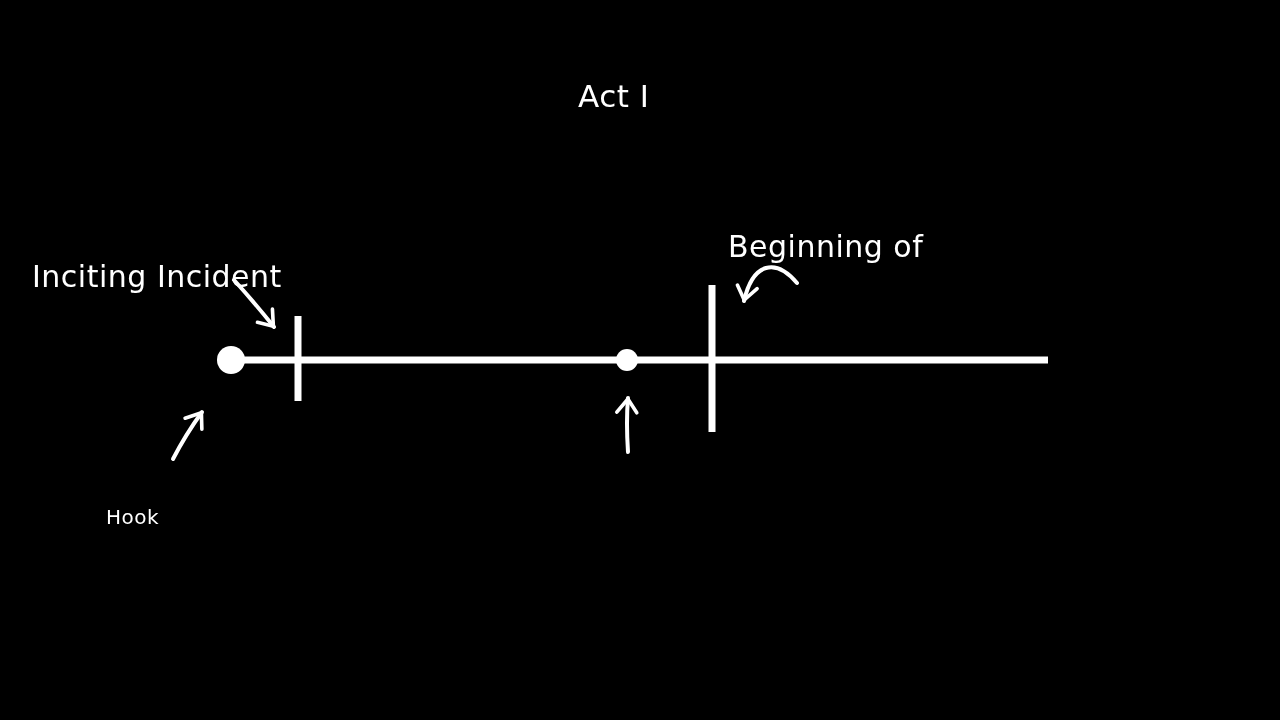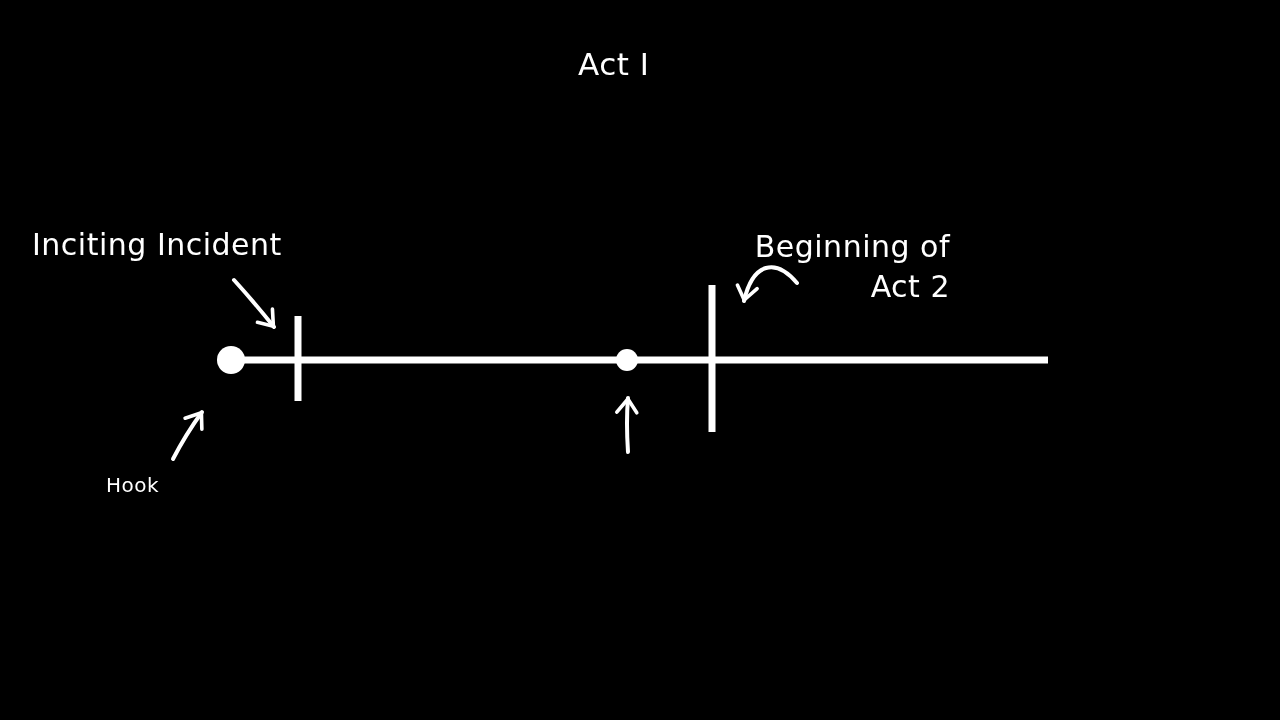--- a/index.html
+++ b/index.html
@@ -12,30 +12,31 @@
     background: var(--bg, #000);
     overflow: hidden;
     font-family: "DejaVu Sans", "Liberation Sans", sans-serif;
     color: var(--ink, #fff);
   }
   .label {
     position: absolute;
     white-space: nowrap;
     letter-spacing: 0.5px;
     font-weight: 500;
+    margin-top: 32px;
   }
   .act-title       { left: 578px; top: 46px;  font-size: 31px; }
   .inciting-label  { left: 32px;  top: 227px; font-size: 30px; }
   .hook-label      { left: 106px; top: 473px; font-size: 20px; }
   .turning-label   { left: 496px; top: 459px; font-size: 31px; }
   .act2-label {
     position: absolute;
     left: 728px; top: 227px;
     width: 222px;
-    text-align: right;
+    text-align: left;
     font-size: 30px;
     line-height: 40px;
     letter-spacing: 0.5px;
     font-weight: 500;
   }
   svg.diagram { position: absolute; left: 0; top: 0; }
   .stroke { stroke: var(--ink, #fff); fill: none; }
   .fill   { fill: var(--ink, #fff); stroke: none; }
 </style>
 </head>
@@ -71,16 +72,15 @@
 
   <div class="label act-title">Act I</div>
 
   <div class="label inciting-label">Inciting Incident</div>
 
   <div class="label hook-label">Hook</div>
 
 
   <div class="act2-label">
     <div>Beginning of</div>
-    <div>Act 2</div>
   </div>
 
 </div>
 
 </body></html>

